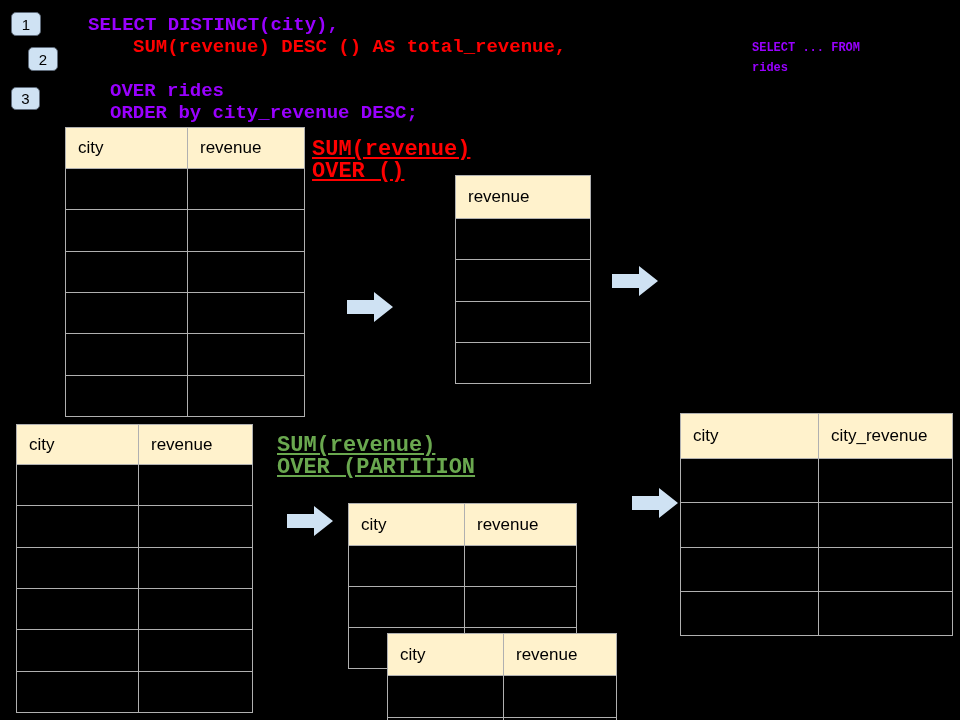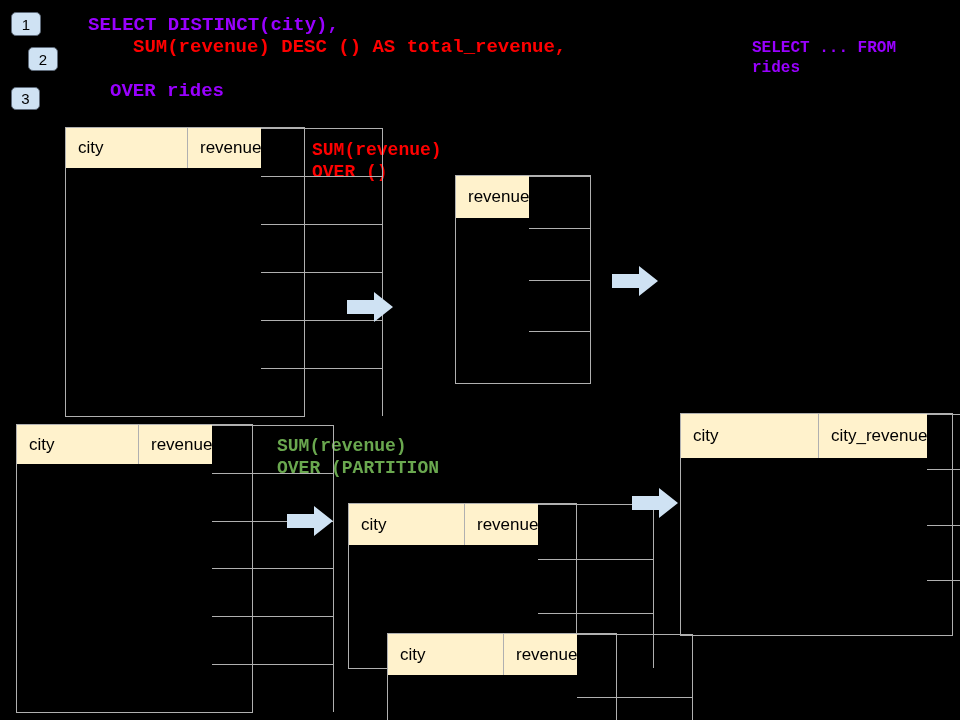--- a/index.html
+++ b/index.html
@@ -8,30 +8,30 @@
     overflow:hidden;font-family:"Liberation Sans",sans-serif;
   }
   .codeline{
     position:absolute;font-family:"Liberation Mono","DejaVu Sans Mono",monospace;
     font-weight:bold;font-size:19px;white-space:pre;line-height:22px;
   }
   .noteline{
     font-family:"Liberation Mono","DejaVu Sans Mono",monospace;
     font-weight:bold;white-space:pre;
   }
-  .sidenote{position:absolute;font-size:16px;line-height:20px;}
-  .anno{position:absolute;font-size:18px;line-height:22px;}
+  .sidenote{position:absolute;font-size:12px;line-height:20px;}
+  .anno{position:absolute;font-size:22px;line-height:22px;text-decoration:underline;}
   .badge{
     position:absolute;background:#cfe2f3;border:1px solid #5f6b7a;border-radius:5px;
     color:#000;font-size:15px;display:flex;align-items:center;justify-content:center;
     box-sizing:border-box;
   }
   .tbl{
     position:absolute;background:#000;border:1px solid #b0b0b0;
-    box-sizing:border-box;display:flex;flex-direction:row;
+    box-sizing:border-box;display:flex;flex-direction:column;
   }
   .thead{display:grid;grid-template-columns:var(--cols);background:#fff2cc;height:var(--hdh);flex:none;}
   .th{
     display:flex;align-items:center;padding-left:12px;font-size:17px;color:#000;
     border-left:1px solid #b0b0b0;overflow:hidden;
   }
   .th:first-child{border-left:none;}
   .tbody{display:flex;flex-direction:column;flex:1;}
   .tr{flex:1;display:grid;grid-template-columns:var(--cols);border-top:1px solid #b0b0b0;}
   .td{border-left:1px solid #b0b0b0;}
@@ -43,20 +43,21 @@
 
 <div id="canvas">
 
   <div class="badge" style="left:11px;top:12px;width:30px;height:24px;">1</div>
   <div class="badge" style="left:28px;top:47px;width:30px;height:24px;">2</div>
   <div class="badge" style="left:11px;top:87px;width:29px;height:23px;">3</div>
 
   <div class="codeline" style="left: 88px; top: 14px; color: rgb(153, 0, 255);">SELECT DISTINCT(city),</div>
   <div class="codeline" style="left: 133px; top: 36px; color: rgb(255, 0, 0);">SUM(revenue) DESC () AS total_revenue,</div>
   <div class="codeline" style="left: 110px; top: 80px; color: rgb(153, 0, 255);">OVER rides</div>
+  <div class="codeline" style="left: 110px; top: 102px; color: rgb(153, 0, 255);">ORDER by city_revenue DESC;</div>
 
   <div class="sidenote" style="left: 752px; top: 38px; color: rgb(153, 0, 255);">
     <div class="noteline">SELECT ... FROM</div>
     <div class="noteline">rides</div>
   </div>
 
   <div class="anno" style="left: 312px; top: 139px; color: rgb(255, 0, 0);">
     <div class="noteline">SUM(revenue)</div>
     <div class="noteline">OVER ()</div>
   </div>

